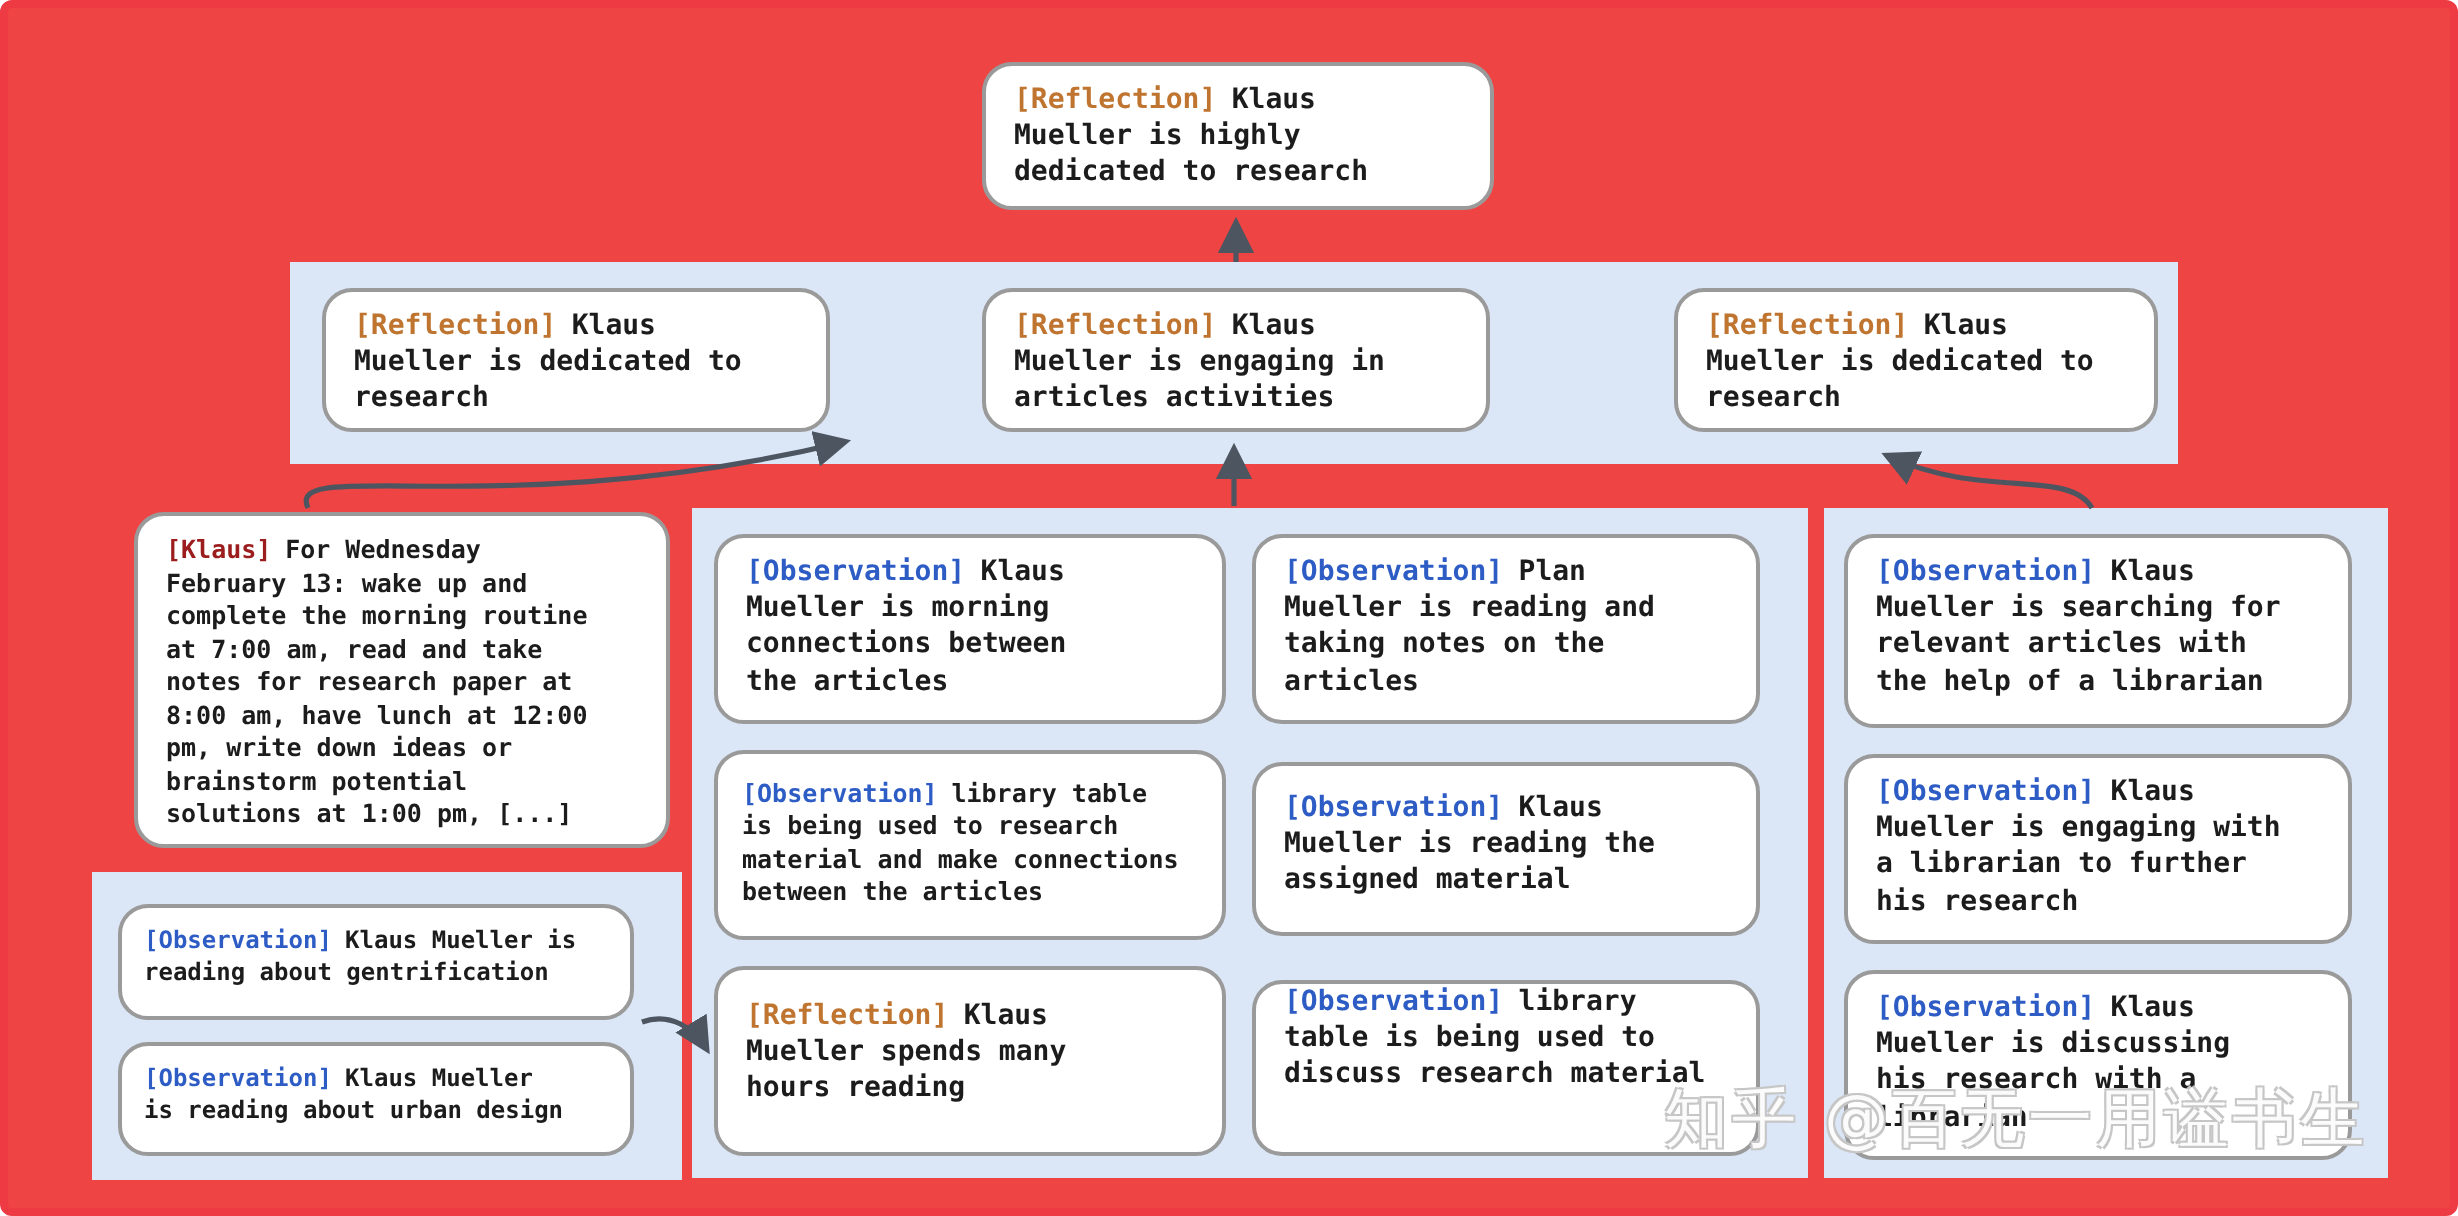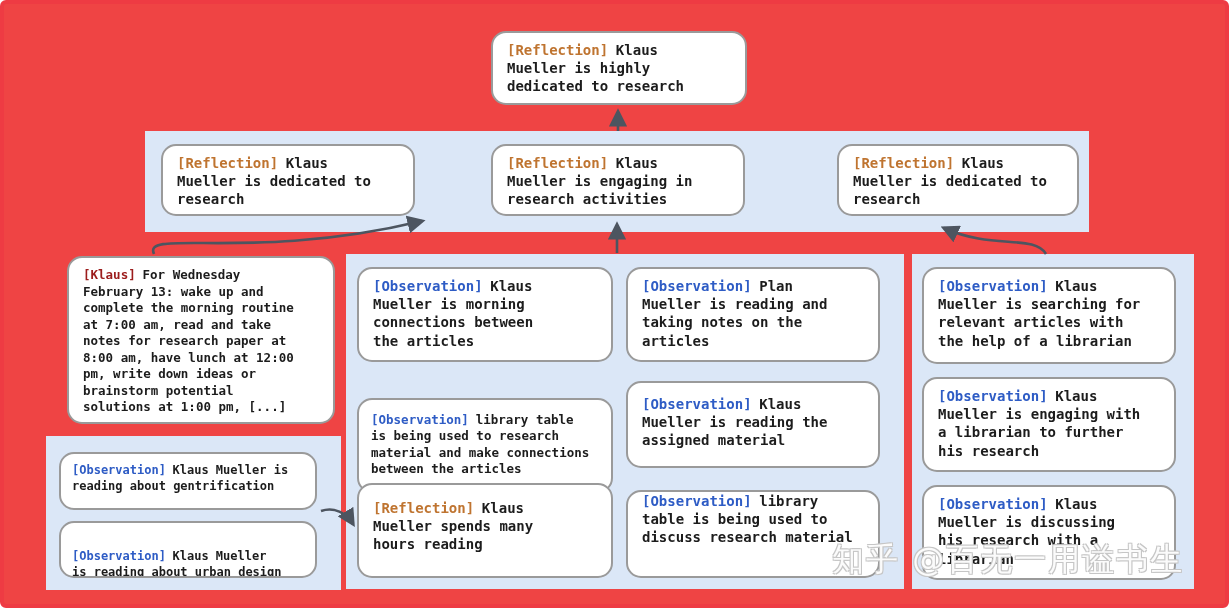--- a/index.html
+++ b/index.html
@@ -14,21 +14,21 @@
     border:2.5px solid #9a9a9a; border-radius:15px; padding:8px 14px;
     font-family:"DejaVu Sans Mono", monospace; font-weight:bold; color:#1c1c1c;
     font-size:14px; line-height:1.3; overflow:hidden;
   }
   .node .tag { margin-right:0.55em; }
   .node .ntext { white-space:pre-wrap; }
   .t-reflection { color:#bf7430; }
   .t-plan { color:#9c1d1d; }
   .t-observation { color:#2e5cc5; }
   .f12  { font-size:12px;   line-height:1.35; }
-  .f125 { font-size:12.5px; line-height:1.3;margin-top:23px; }
+  .f125 { font-size:12.5px; line-height:1.3; }
   .plan-node { font-size:12.5px; line-height:1.32; padding:9px 14px; }
   .arrow-layer { position:absolute; left:0; top:0; pointer-events:none; }
   .watermark {
     position:absolute; left:828px; top:534px; width:380px;
     font-family:"DejaVu Sans", sans-serif; font-size:32px; font-weight:normal;
     color:rgba(255,255,255,0.92); letter-spacing:2px; white-space:nowrap;
     text-shadow:-1px -1px 0 #c6c6c6, 1px -1px 0 #c6c6c6, -1px 1px 0 #c6c6c6, 1px 1px 0 #c6c6c6;
   }
 </style>
 </head>
@@ -43,38 +43,38 @@
 
   <div class="node" style="left:487px; top:27px; width:256px; height:74px;"><span class="tag t-reflection">[Reflection]</span><span class="ntext">Klaus
 Mueller is highly
 dedicated to research</span></div>
 
   <div class="node" style="left:157px; top:140px; width:254px; height:72px;"><span class="tag t-reflection">[Reflection]</span><span class="ntext">Klaus
 Mueller is dedicated to
 research</span></div>
   <div class="node" style="left:487px; top:140px; width:254px; height:72px;"><span class="tag t-reflection">[Reflection]</span><span class="ntext">Klaus
 Mueller is engaging in
-research activities</span></div>
+articles activities</span></div>
   <div class="node" style="left:833px; top:140px; width:242px; height:72px;"><span class="tag t-reflection">[Reflection]</span><span class="ntext">Klaus
 Mueller is dedicated to
 research</span></div>
 
   <div class="node plan-node" style="left:63px; top:252px; width:268px; height:168px;"><span class="tag t-plan">[Klaus]</span><span class="ntext">For Wednesday
 February 13: wake up and
 complete the morning routine
 at 7:00 am, read and take
 notes for research paper at
 8:00 am, have lunch at 12:00
 pm, write down ideas or
 brainstorm potential
 solutions at 1:00 pm, [...]</span></div>
 
   <div class="node f12" style="left:55px; top:448px; width:258px; height:58px; padding:8px 11px;"><span class="tag t-observation">[Observation]</span><span class="ntext">Klaus Mueller is
 reading about gentrification</span></div>
-  <div class="node f12" style="left:55px; top:517px; width:258px; height:57px; padding:25px 11px;"><span class="tag t-observation">[Observation]</span><span class="ntext">Klaus Mueller
+  <div class="node f12" style="left:55px; top:517px; width:258px; height:57px; padding:8px 11px;"><span class="tag t-observation">[Observation]</span><span class="ntext">Klaus Mueller
 is reading about urban design</span></div>
 
   <div class="node" style="left:353px; top:263px; width:256px; height:95px;"><span class="tag t-observation">[Observation]</span><span class="ntext">Klaus
 Mueller is morning
 connections between
 the articles</span></div>
   <div class="node f125" style="left:353px; top:371px; width:256px; height:95px; padding:12px 12px;"><span class="tag t-observation">[Observation]</span><span class="ntext">library table
 is being used to research
 material and make connections
 between the articles</span></div>

